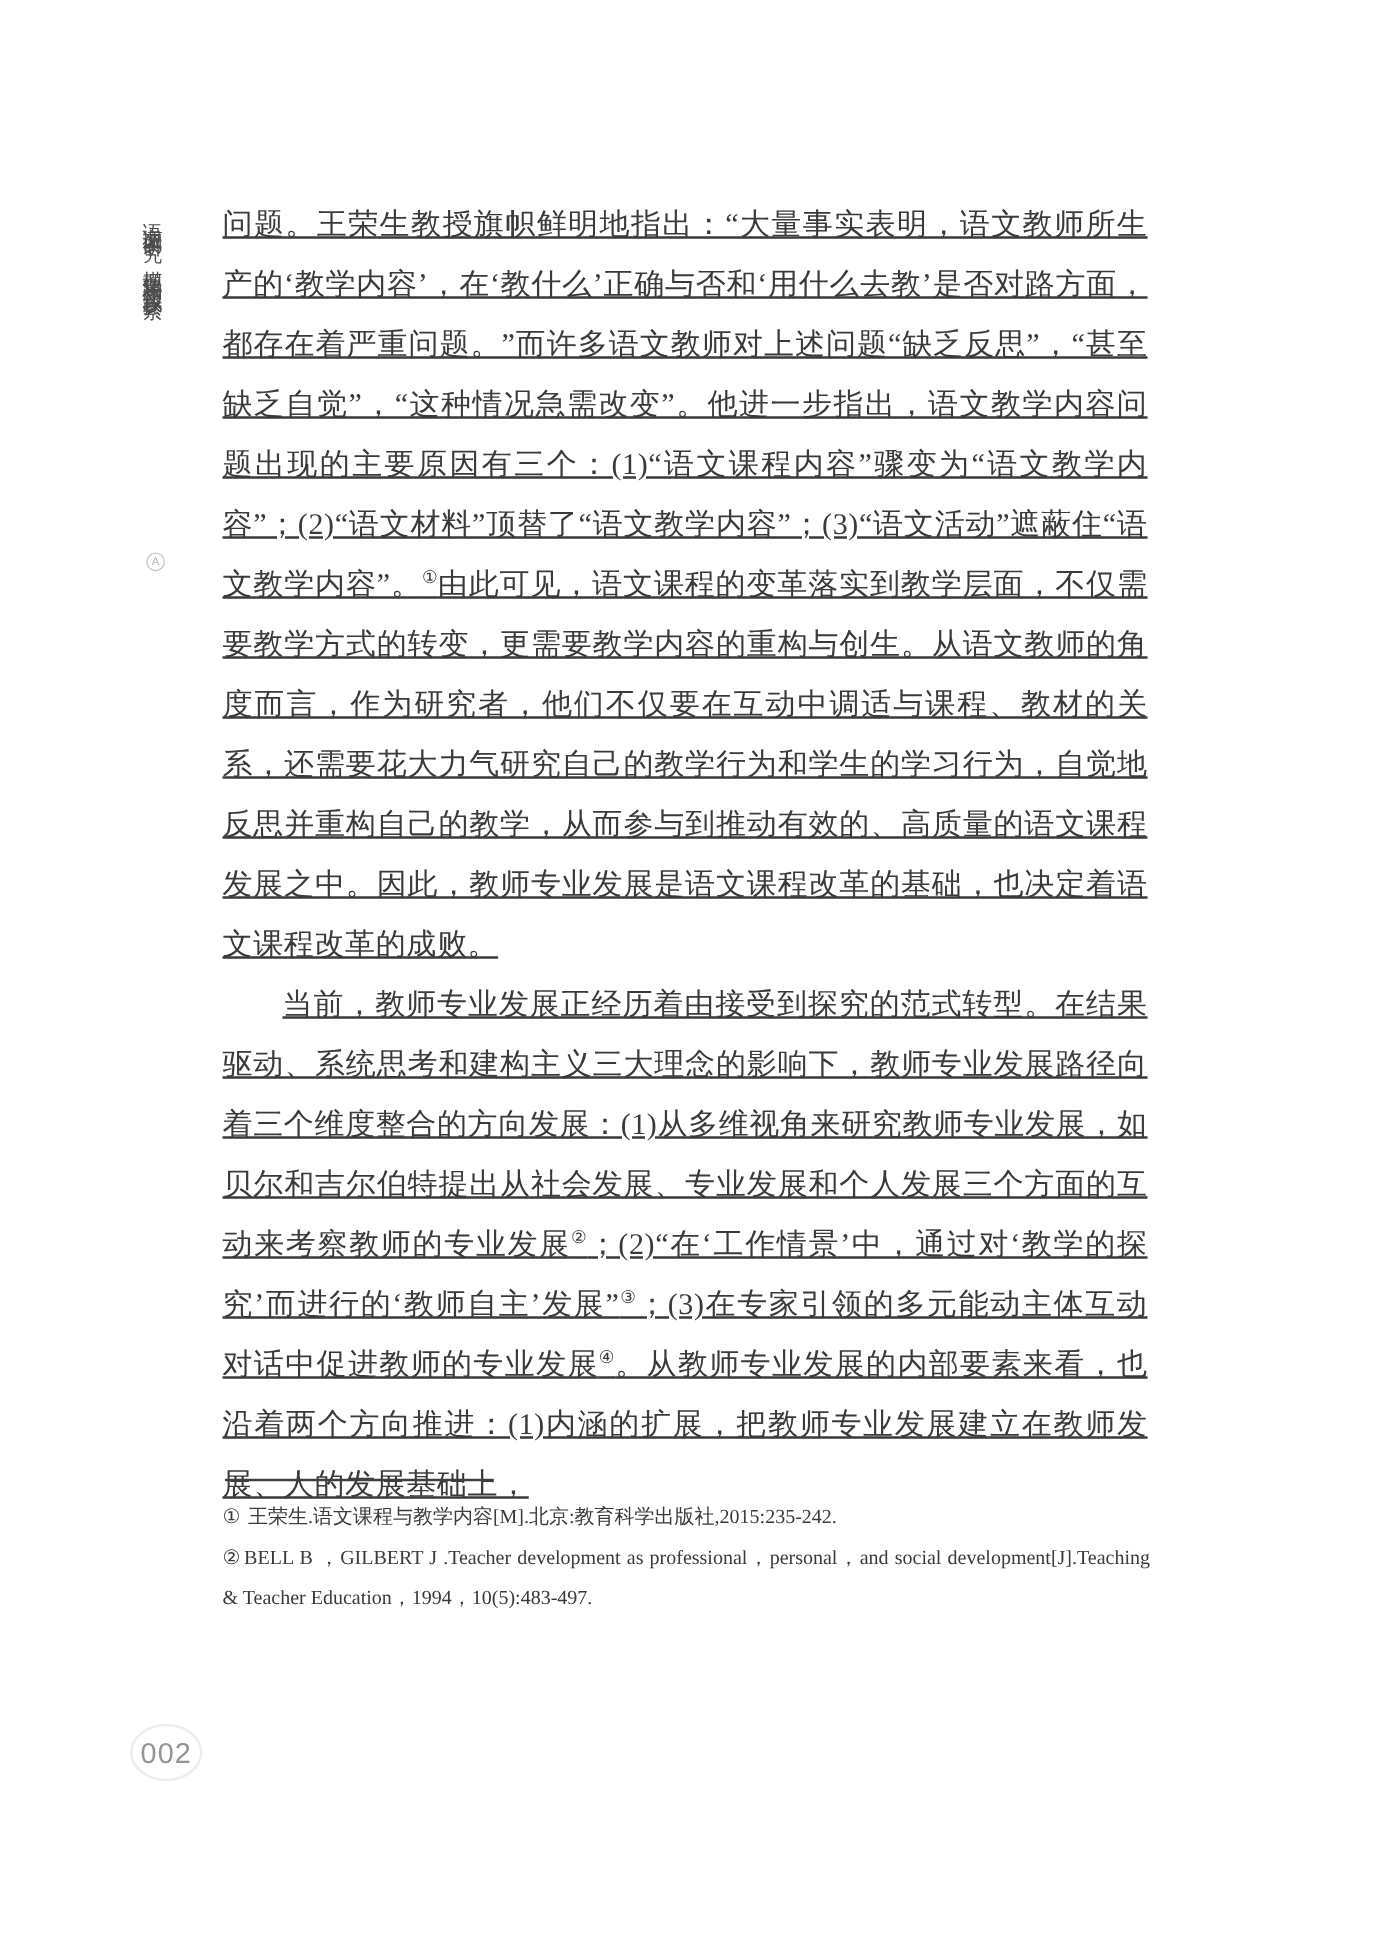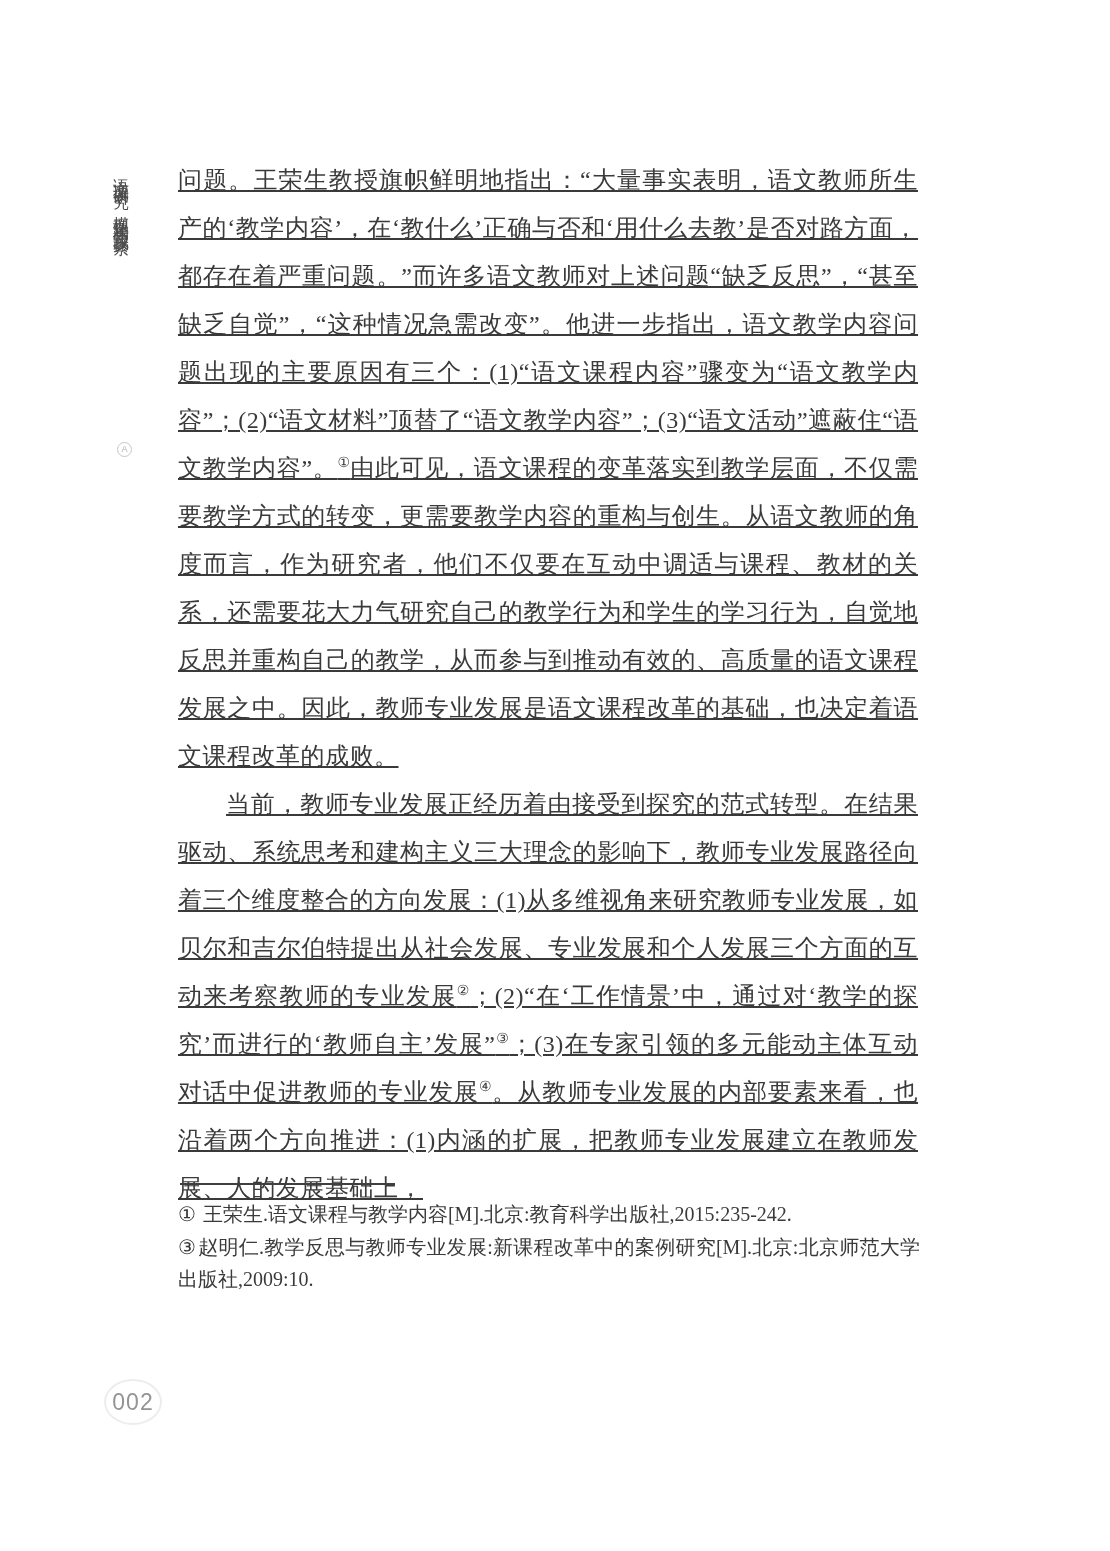--- a/index.html
+++ b/index.html
@@ -78,21 +78,21 @@
     width: 215px;
     border-top: 2px solid var(--rule);
   }
   .footnotes {
     position: absolute;
     left: 178px;
     top: 1198px;
     width: 742px;
   }
   .footnote {
-    font-size: 20px;
+    font-size: 16px;
     line-height: 32px;
     text-align: justify;
     color: var(--ink);
     margin-bottom: 1px;
   }
   .fn-marker { margin-right: 2px; }
   
   .page-number-wrap {
     position: absolute;
     left: 104px;
@@ -124,20 +124,20 @@
 
   <div class="content" id="body-text">
       <p class="body-par">问题。王荣生教授旗帜鲜明地指出：“大量事实表明，语文教师所生产的‘教学内容’，在‘教什么’正确与否和‘用什么去教’是否对路方面，都存在着严重问题。”而许多语文教师对上述问题“缺乏反思”，“甚至缺乏自觉”，“这种情况急需改变”。他进一步指出，语文教学内容问题出现的主要原因有三个：(1)“语文课程内容”骤变为“语文教学内容”；(2)“语文材料”顶替了“语文教学内容”；(3)“语文活动”遮蔽住“语文教学内容”。<sup>①</sup>由此可见，语文课程的变革落实到教学层面，不仅需要教学方式的转变，更需要教学内容的重构与创生。从语文教师的角度而言，作为研究者，他们不仅要在互动中调适与课程、教材的关系，还需要花大力气研究自己的教学行为和学生的学习行为，自觉地反思并重构自己的教学，从而参与到推动有效的、高质量的语文课程发展之中。因此，教师专业发展是语文课程改革的基础，也决定着语文课程改革的成败。</p>
       <p class="body-par indent">当前，教师专业发展正经历着由接受到探究的范式转型。在结果驱动、系统思考和建构主义三大理念的影响下，教师专业发展路径向着三个维度整合的方向发展：(1)从多维视角来研究教师专业发展，如贝尔和吉尔伯特提出从社会发展、专业发展和个人发展三个方面的互动来考察教师的专业发展<sup>②</sup>；(2)“在‘工作情景’中，通过对‘教学的探究’而进行的‘教师自主’发展”<sup>③</sup>；(3)在专家引领的多元能动主体互动对话中促进教师的专业发展<sup>④</sup>。从教师专业发展的内部要素来看，也沿着两个方向推进：(1)内涵的扩展，把教师专业发展建立在教师发展、人的发展基础上，</p>
     </div>
 
   <div class="fn-divider"></div>
 
   <div class="footnotes" id="footnotes">
       <div class="footnote"><span class="fn-marker">①</span><span> 王荣生.语文课程与教学内容[M].北京:教育科学出版社,2015:235-242.</span></div>
-      <div class="footnote"><span class="fn-marker">③</span><span>赵明仁.教学反思与教师专业发展:新课程改革中的案例研究[M].北京:北京师范大学出版社,2009:10.</span></div>
+      <div class="footnote"><span class="fn-marker">②</span><span>BELL B ，GILBERT J .Teacher development as professional，personal，and social development[J].Teaching &amp; Teacher Education，1994，10(5):483-497.</span></div>
     </div>
 
   <div class="page-number-wrap">
     <span>002</span>
   </div>
 
 </div>
 
 </body></html>

